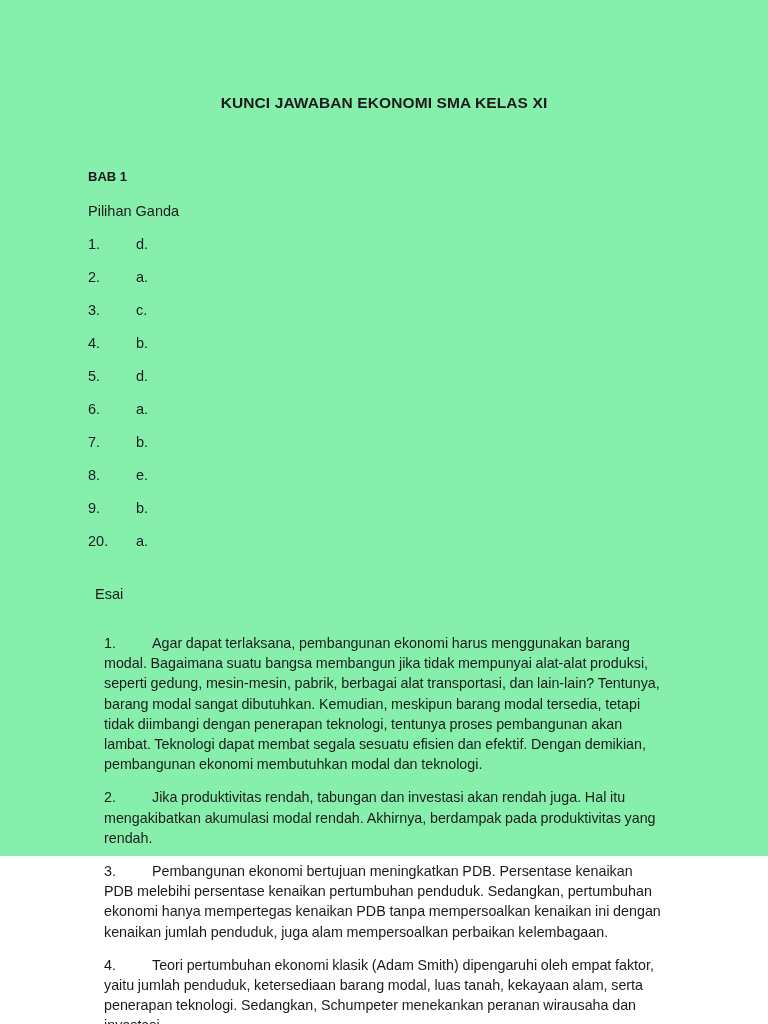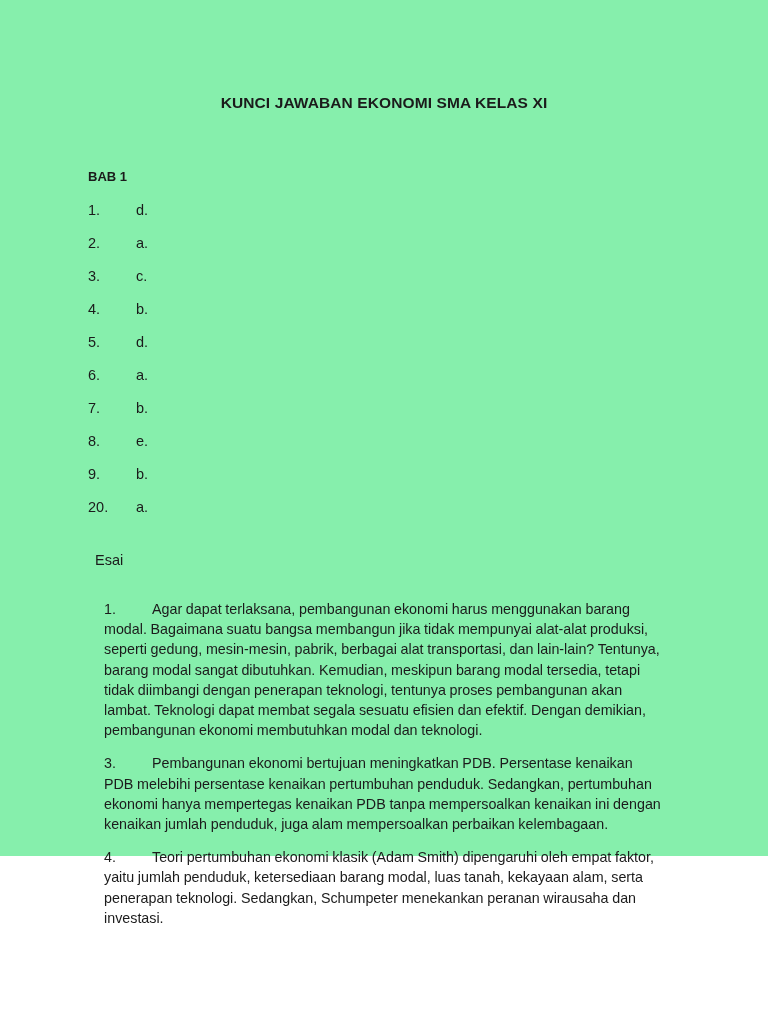--- a/index.html
+++ b/index.html
@@ -122,20 +122,21 @@
 </head>
 <body>
 
 <div class="page">
   <div class="content">
 
     <h1 class="doc-title">KUNCI JAWABAN EKONOMI SMA KELAS XI</h1>
 
     <h2 class="chapter-heading">BAB 1</h2>
 
+    <h3 class="subsection-heading">Pilihan Ganda</h3>
 
     <ul class="mc-list">
       <li class="mc-item">
         <span class="mc-number">1.</span>
         <span class="mc-answer">d.</span>
       </li>
       <li class="mc-item">
         <span class="mc-number">2.</span>
         <span class="mc-answer">a.</span>
       </li>
@@ -173,20 +174,23 @@
       </li>
     </ul>
 
     <h3 class="essay-heading">Esai</h3>
 
     <div class="essay-list">
       <p class="essay-item">
         <span class="essay-number">1.</span><span class="essay-body">Agar dapat terlaksana, pembangunan ekonomi harus menggunakan barang modal. Bagaimana suatu bangsa membangun jika tidak mempunyai alat-alat produksi, seperti gedung, mesin-mesin, pabrik, berbagai alat transportasi, dan lain-lain? Tentunya, barang modal sangat dibutuhkan. Kemudian, meskipun barang modal tersedia, tetapi tidak diimbangi dengan penerapan teknologi, tentunya proses pembangunan akan lambat. Teknologi dapat membat segala sesuatu efisien dan efektif. Dengan demikian, pembangunan ekonomi membutuhkan modal dan teknologi.</span>
       </p>
       <p class="essay-item">
+        <span class="essay-number">2.</span><span class="essay-body">Jika produktivitas rendah, tabungan dan investasi akan rendah juga. Hal itu mengakibatkan akumulasi modal rendah. Akhirnya, berdampak pada produktivitas yang rendah.</span>
+      </p>
+      <p class="essay-item">
         <span class="essay-number">3.</span><span class="essay-body">Pembangunan ekonomi bertujuan meningkatkan PDB. Persentase kenaikan PDB melebihi persentase kenaikan pertumbuhan penduduk. Sedangkan, pertumbuhan ekonomi hanya mempertegas kenaikan PDB tanpa mempersoalkan kenaikan ini dengan kenaikan jumlah penduduk, juga alam mempersoalkan perbaikan kelembagaan.</span>
       </p>
       <p class="essay-item">
         <span class="essay-number">4.</span><span class="essay-body">Teori pertumbuhan ekonomi klasik (Adam Smith) dipengaruhi oleh empat faktor, yaitu jumlah penduduk, ketersediaan barang modal, luas tanah, kekayaan alam, serta penerapan teknologi. Sedangkan, Schumpeter menekankan peranan wirausaha dan investasi.</span>
       </p>
     </div>
 
   </div>
 </div>
 

